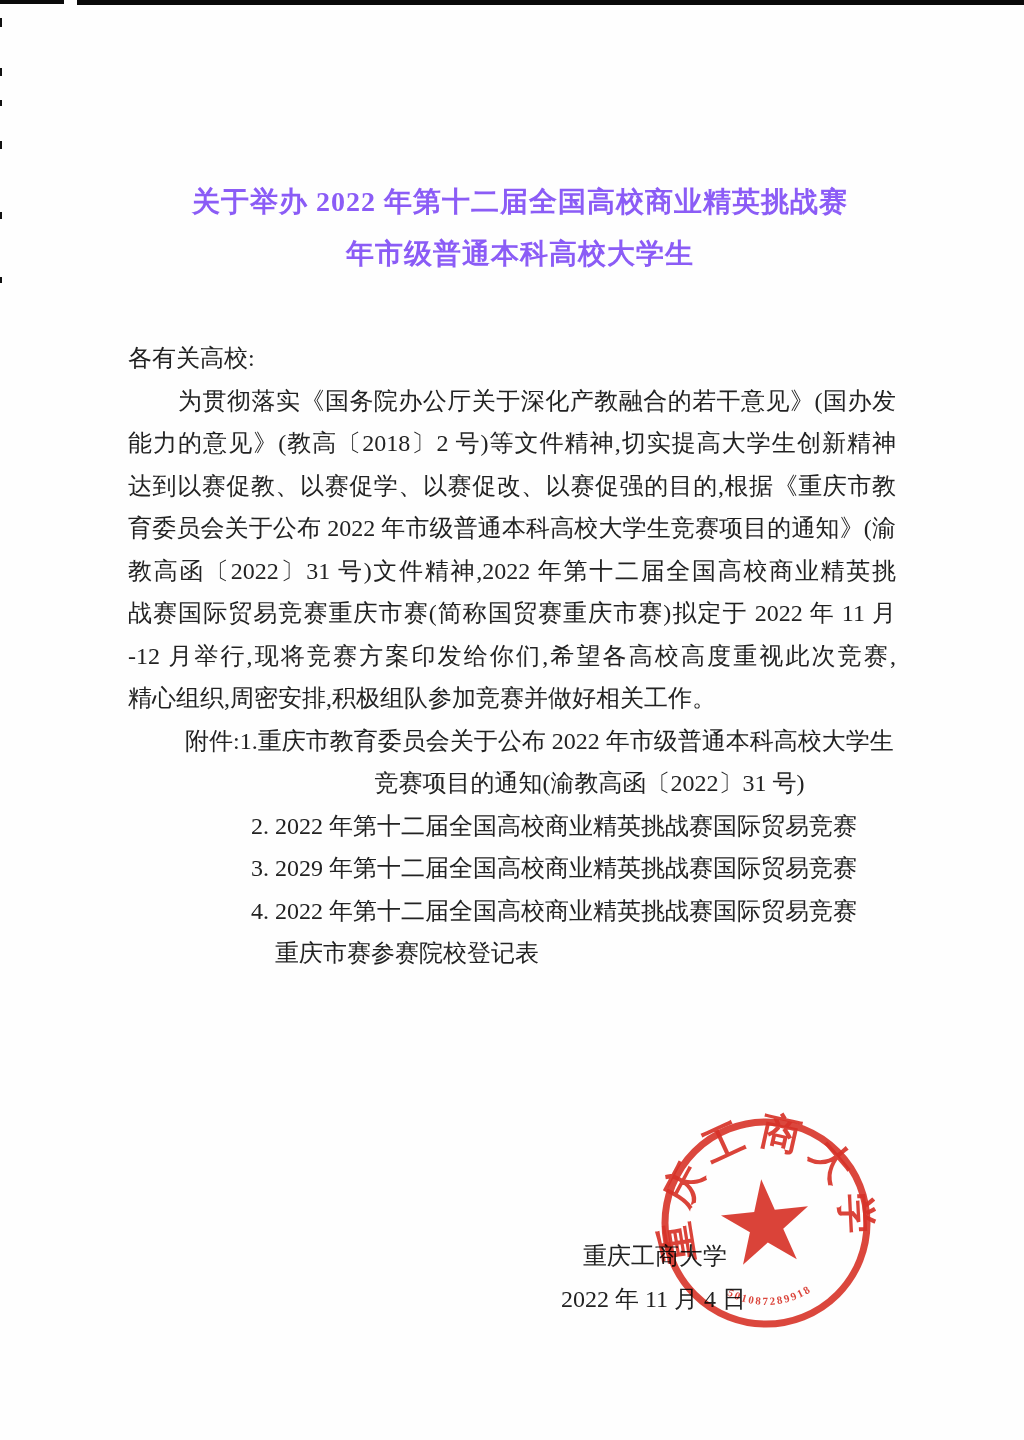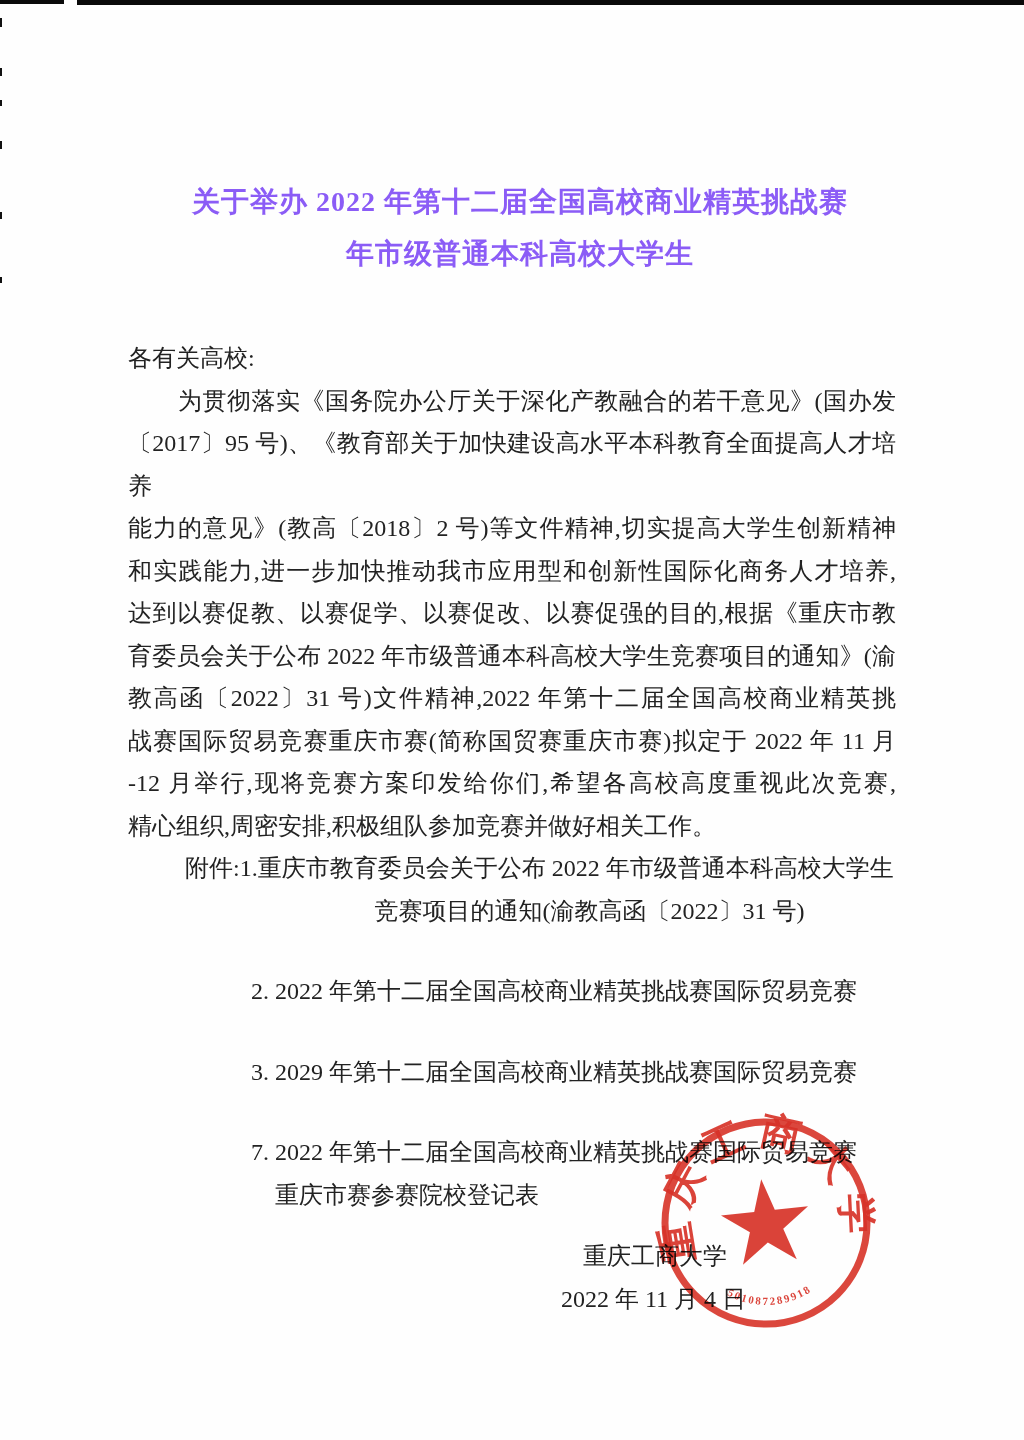--- a/index.html
+++ b/index.html
@@ -34,21 +34,21 @@
   .title-2{top:236px;}
   
   .body-block{
     position:absolute;left:128px;top:337px;width:768px;
     font-size:24px;line-height:42.5px;color:#222;
   }
   .bl{white-space:nowrap;}
   .bl.j{white-space:normal;text-align:justify;text-align-last:justify;}
   .bl.i2{padding-left:50px;}
   .p57{padding-left:57px;}
-  .p123{padding-left:123px;margin-top:38px;}
+  .p123{padding-left:123px;}
   .p147{padding-left:147px;}
   .p155{padding-left:155px;text-align:center;}
   
   .sig{position:absolute;font-size:24px;color:#222;white-space:nowrap;}
   .sig-org{left:583px;top:1240px;}
   .sig-date{left:561px;top:1283px;}
   
   .stamp{
     position:absolute;left:646px;top:1103px;width:240px;height:240px;
     mix-blend-mode:multiply;opacity:.95;
@@ -68,35 +68,33 @@
   <div class="speck sp4"></div>
   <div class="speck sp5"></div>
   <div class="speck sp6"></div>
 
   <div class="title title-1">关于举办 2022 年第十二届全国高校商业精英挑战赛</div>
   <div class="title title-2">年市级普通本科高校大学生</div>
 
   <div class="body-block">
     <div class="bl">各有关高校:</div>
     <div class="bl j i2">为贯彻落实《国务院办公厅关于深化产教融合的若干意见》(国办发</div>
-    <div class="bl j">〔2017〕95 号)、《教育部关于加快建设高水平本科教育全面提高人才培养</div>
     <div class="bl j">能力的意见》(教高〔2018〕2 号)等文件精神,切实提高大学生创新精神</div>
-    <div class="bl j">和实践能力,进一步加快推动我市应用型和创新性国际化商务人才培养,</div>
     <div class="bl j">达到以赛促教、以赛促学、以赛促改、以赛促强的目的,根据《重庆市教</div>
     <div class="bl j">育委员会关于公布 2022 年市级普通本科高校大学生竞赛项目的通知》(渝</div>
     <div class="bl j">教高函〔2022〕31 号)文件精神,2022 年第十二届全国高校商业精英挑</div>
     <div class="bl j">战赛国际贸易竞赛重庆市赛(简称国贸赛重庆市赛)拟定于 2022 年 11 月</div>
     <div class="bl j">-12 月举行,现将竞赛方案印发给你们,希望各高校高度重视此次竞赛,</div>
     <div class="bl">精心组织,周密安排,积极组队参加竞赛并做好相关工作。</div>
 
     <div class="bl p57">附件:1.重庆市教育委员会关于公布 2022 年市级普通本科高校大学生</div>
     <div class="bl p155">竞赛项目的通知(渝教高函〔2022〕31 号)</div>
     <div class="bl p123">2. 2022 年第十二届全国高校商业精英挑战赛国际贸易竞赛</div>
     <div class="bl p123">3. 2029 年第十二届全国高校商业精英挑战赛国际贸易竞赛</div>
-    <div class="bl p123">7. 2022 年第十二届全国高校商业精英挑战赛国际贸易竞赛</div>
+    <div class="bl p123">4. 2022 年第十二届全国高校商业精英挑战赛国际贸易竞赛</div>
     <div class="bl p147">重庆市赛参赛院校登记表</div>
   </div>
 
   <div class="sig sig-org">重庆工商大学</div>
   <div class="sig sig-date">2022 年 11 月 4 日</div>
 
   <svg class="stamp" viewBox="0 0 240 240">
     <defs>
       <path id="arc-top" d="M 51.4 154.95 A 77 77 0 1 1 194.4 139.93" fill="none"></path>
       <path id="arc-bottom" d="M 79 191 A 82 82 0 0 0 178 178" fill="none"></path>

